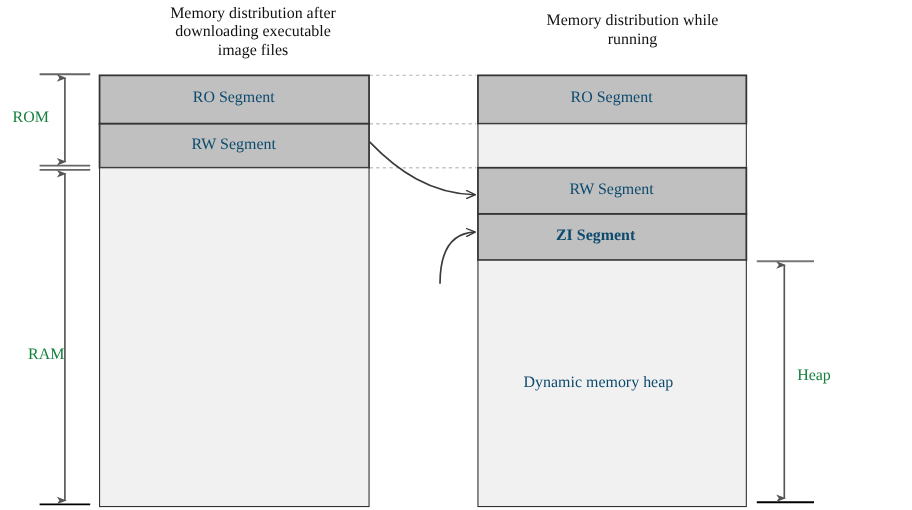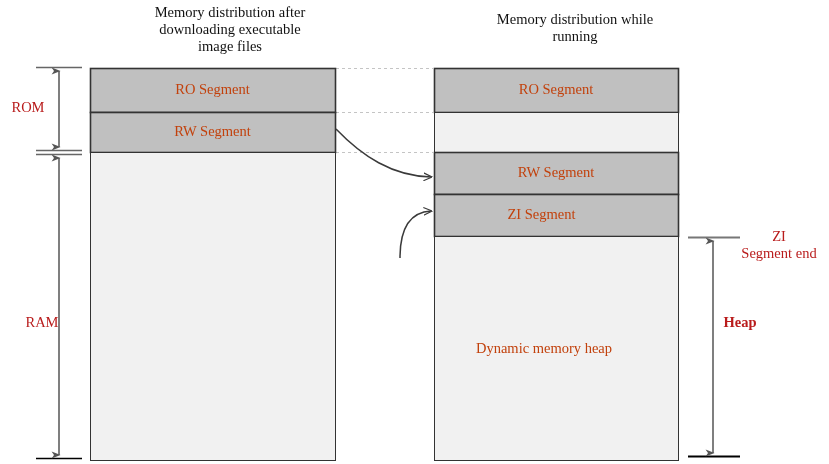--- a/index.html
+++ b/index.html
@@ -32,36 +32,36 @@
     white-space: pre-line;
   }
   #caption-left  { left: 110px; top: 4px;  width: 240px; }
   #caption-right { left: 455px; top: 11px; width: 240px; }
 
   .seg-label {
     position: absolute;
     text-align: center;
     font-size: 14.5px;
     line-height: 16px;
-    color: #c2410c;
+    color: #0c4a6e;
     pointer-events: none;
   }
 
   .axis-label {
     position: absolute;
     font-size: 14.5px;
     line-height: 17px;
-    color: #b91c1c;
+    color: #15803d;
     text-align: center;
     white-space: pre-line;
   }
   #label-rom  { left: 2px;  top: 99px;  width: 52px; }
   #label-ram  { left: 16px;  top: 314px; width: 52px; }
   #label-zi-end { left: 730px; top: 228px; width: 98px; }
-  #label-heap   { left: 700px; top: 314px; width: 80px; font-weight: bold; }
+  #label-heap   { left: 700px; top: 333px; width: 80px; }
 </style>
 </head>
 <body>
 
 <div id="stage">
 
   <div class="caption" id="caption-right">Memory distribution while
 running</div>
 
   <div class="caption" id="caption-left">Memory distribution after
@@ -122,25 +122,23 @@
       <line x1="688" y1="456.5" x2="740" y2="456.5" stroke="#000000" stroke-width="1.8"></line>
       <line x1="713" y1="241" x2="713" y2="453" stroke="#555555" stroke-width="1.5" marker-start="url(#arrUp)" marker-end="url(#arrDown)"></line>
     </g>
   </svg>
 
   <div id="seg-labels">
       <div class="seg-label" style="left: 90px; width: 245px; top: 81px;">RO Segment</div>
       <div class="seg-label" style="left: 90px; width: 245px; top: 123px;">RW Segment</div>
       <div class="seg-label" style="left: 434px; width: 244px; top: 81px;">RO Segment</div>
       <div class="seg-label" style="left: 434px; width: 244px; top: 164px;">RW Segment</div>
-      <div class="seg-label" style="left: 434px; width: 215px; top: 206px;">ZI Segment</div>
+      <div class="seg-label" style="left: 434px; width: 215px; top: 206px; font-weight: bold;">ZI Segment</div>
       <div class="seg-label" style="left: 434px; width: 220px; top: 340px;">Dynamic memory heap</div>
     </div>
 
   <div class="axis-label" id="label-rom">ROM</div>
 
   <div class="axis-label" id="label-ram">RAM</div>
 
-  <div class="axis-label" id="label-zi-end">ZI
-Segment end</div>
 
   <div class="axis-label" id="label-heap">Heap</div>
 </div>
 
 </body></html>

